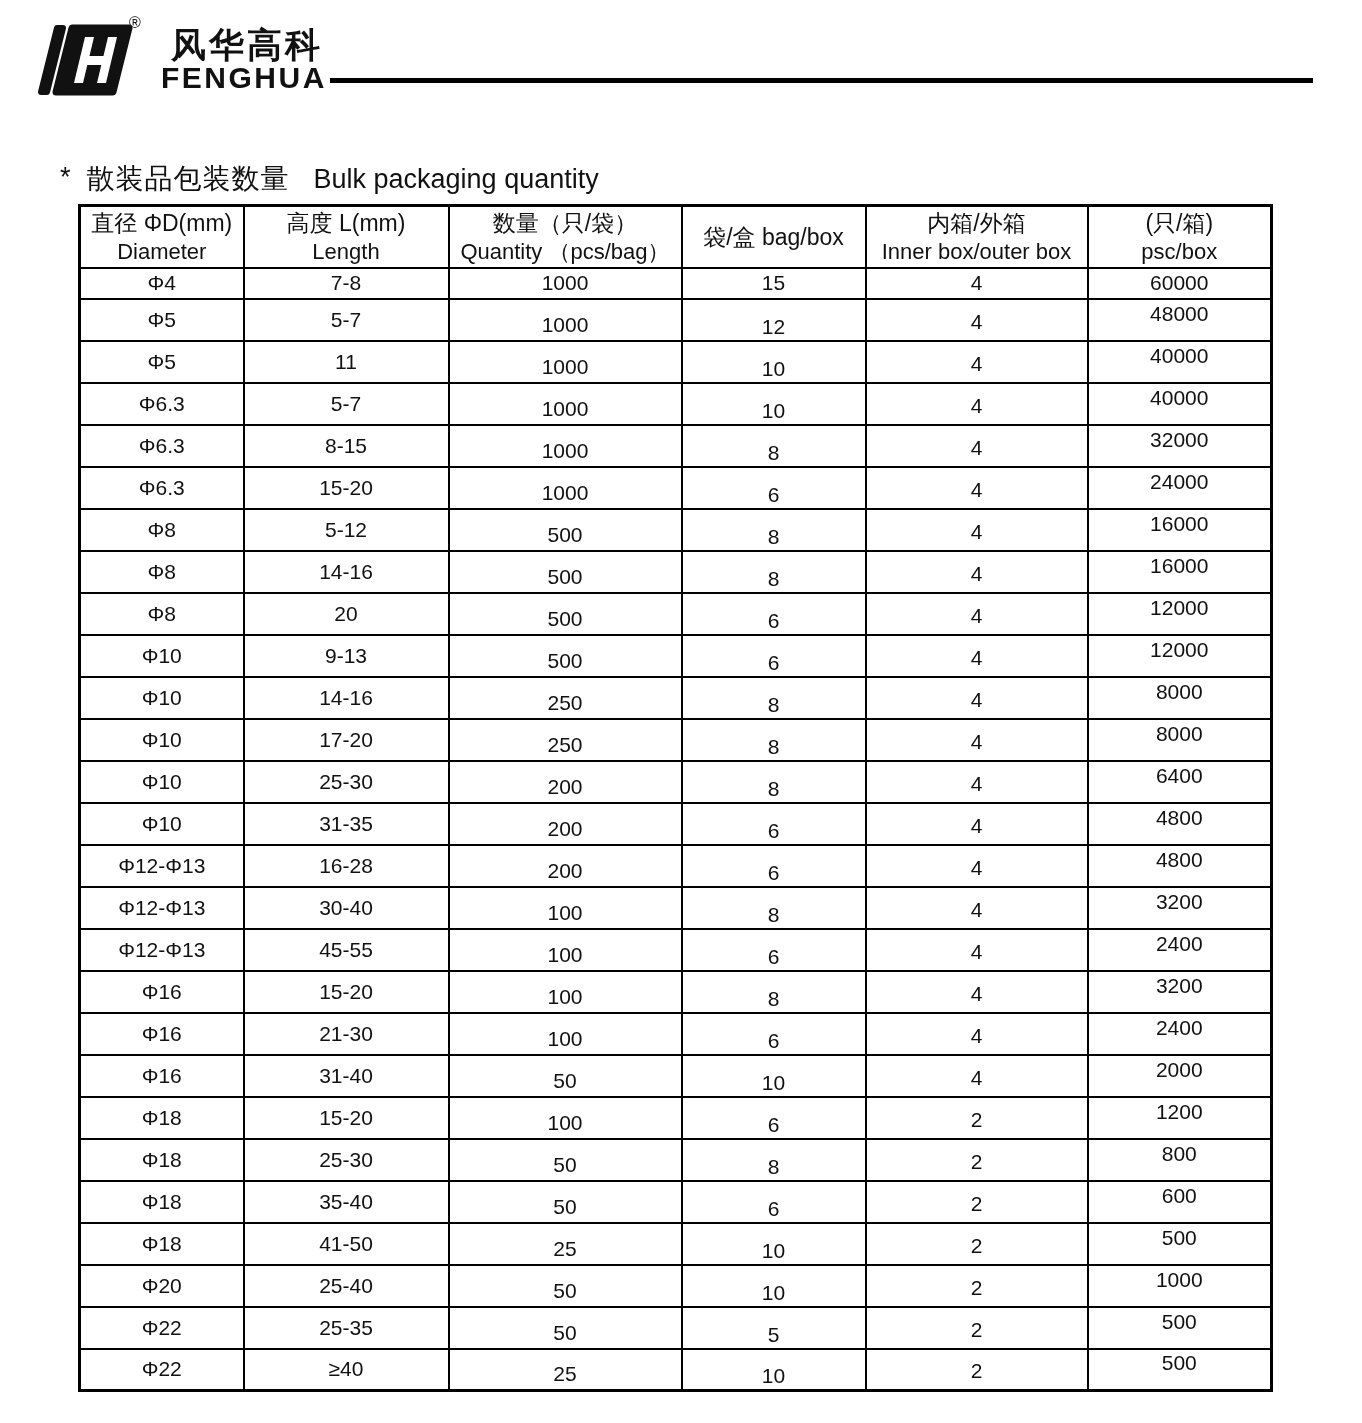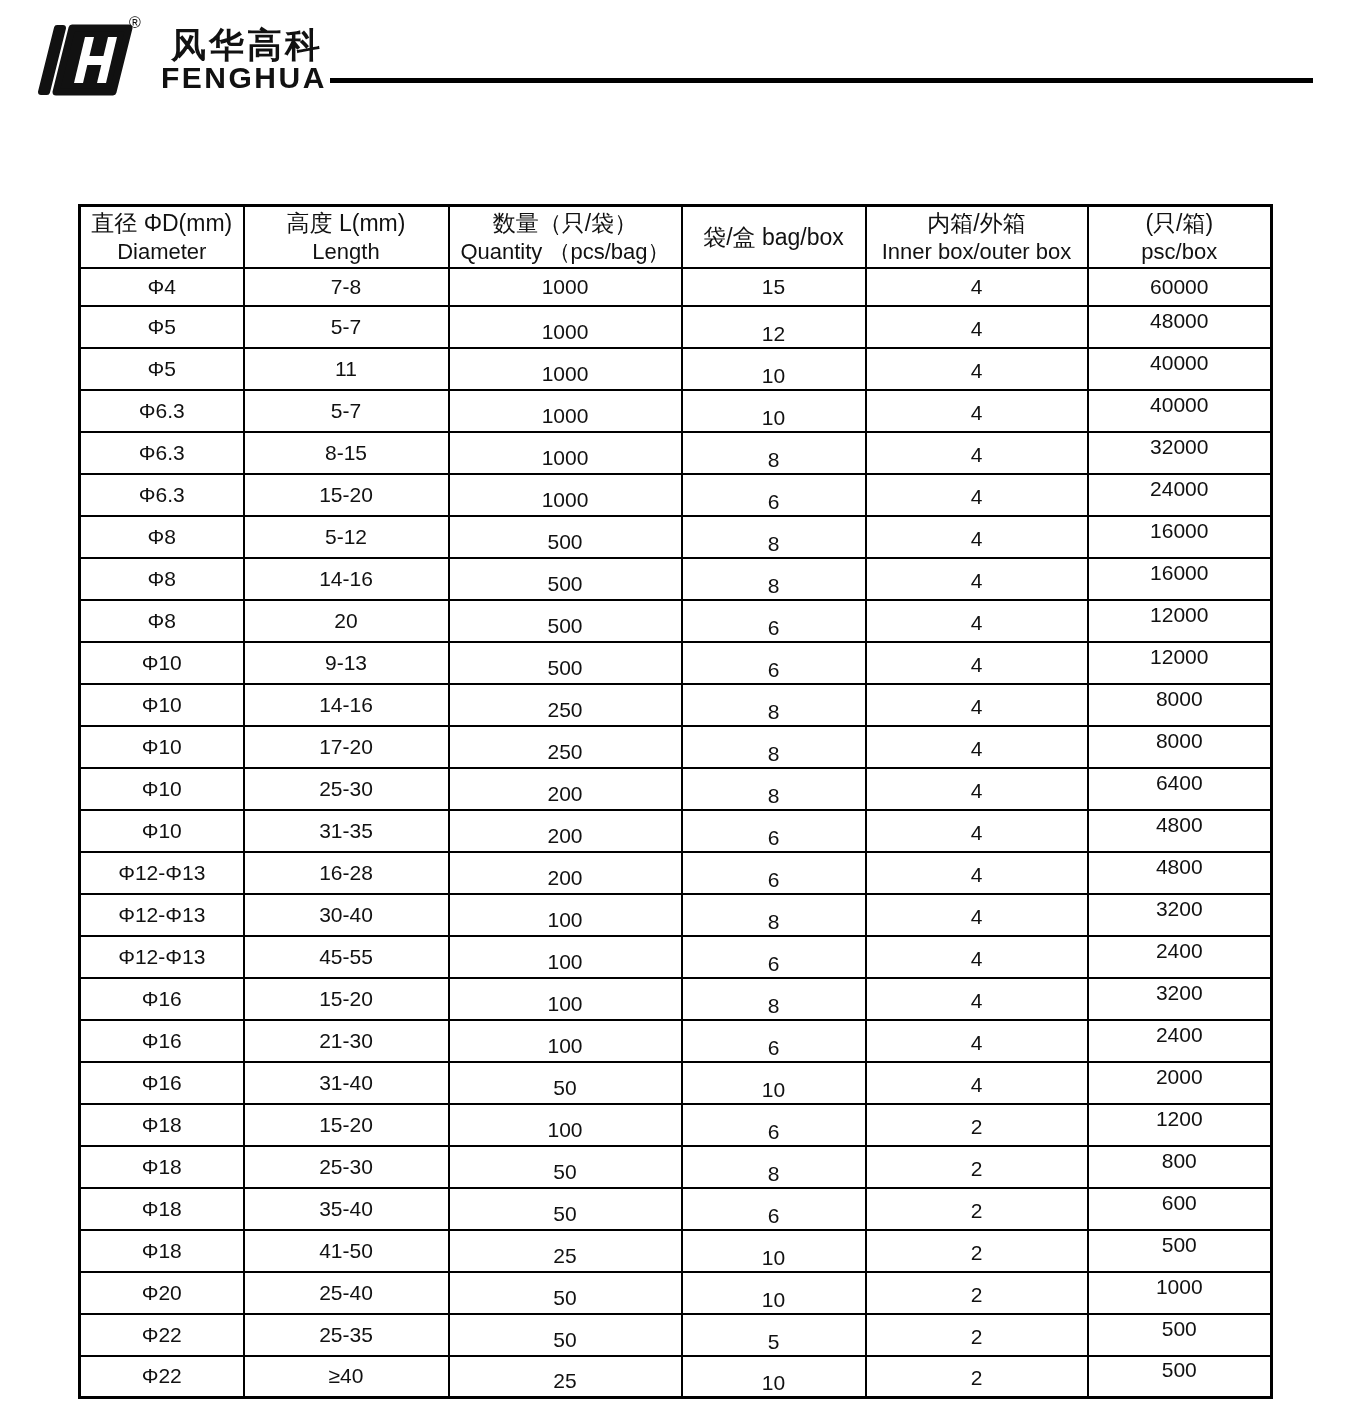--- a/index.html
+++ b/index.html
@@ -101,21 +101,21 @@
     padding:0;
   }
   .bulk-table thead th {
     height:62px;
     font-weight:normal;
   }
   .bulk-table thead .h1 { display:block; font-size:23px; line-height:30px; }
   .bulk-table thead .h2 { display:block; font-size:22px; line-height:28px; }
   .bulk-table thead .h2:empty { display:none; }
   .bulk-table tbody td { height:42px; font-size:21px; }
-  .bulk-table tbody tr:first-child td { height:38px; }
+  .bulk-table tbody tr:first-child td { height:31px; }
   .bulk-table .v { display:inline-block; position:relative; }
   td.c2 .v { top:5px; }
   td.c3 .v { top:7px; }
   td.c4 .v { top:2px; }
   td.c5 .v { top:-6px; }
   .bulk-table tbody tr:first-child .v { top:0; }
 </style>
 </head>
 <body>
 
@@ -130,20 +130,23 @@
     <path d="M49 13 L58 13 L47 59 L38 59 Z" fill="#ffffff"></path>
     <path d="M72 13 L81 13 L70 59 L61 59 Z" fill="#ffffff"></path>
     <path d="M45 32 L75 32 L73 41 L43 41 Z" fill="#ffffff"></path>
   </svg>
   <span class="reg-mark">®</span>
   <div class="brand-cn">风华高科</div>
   <div class="brand-en">FENGHUA</div>
 
   <div class="title-rule"></div>
 
+  <div class="section-heading">
+    <span class="marker">*</span><span class="cn">散装品包装数量</span><span class="en">Bulk packaging quantity</span>
+  </div>
 
   <table class="bulk-table">
     <colgroup>
       <col style="width:164px">
       <col style="width:205px">
       <col style="width:233px">
       <col style="width:184px">
       <col style="width:222px">
       <col style="width:184px">
     </colgroup>

